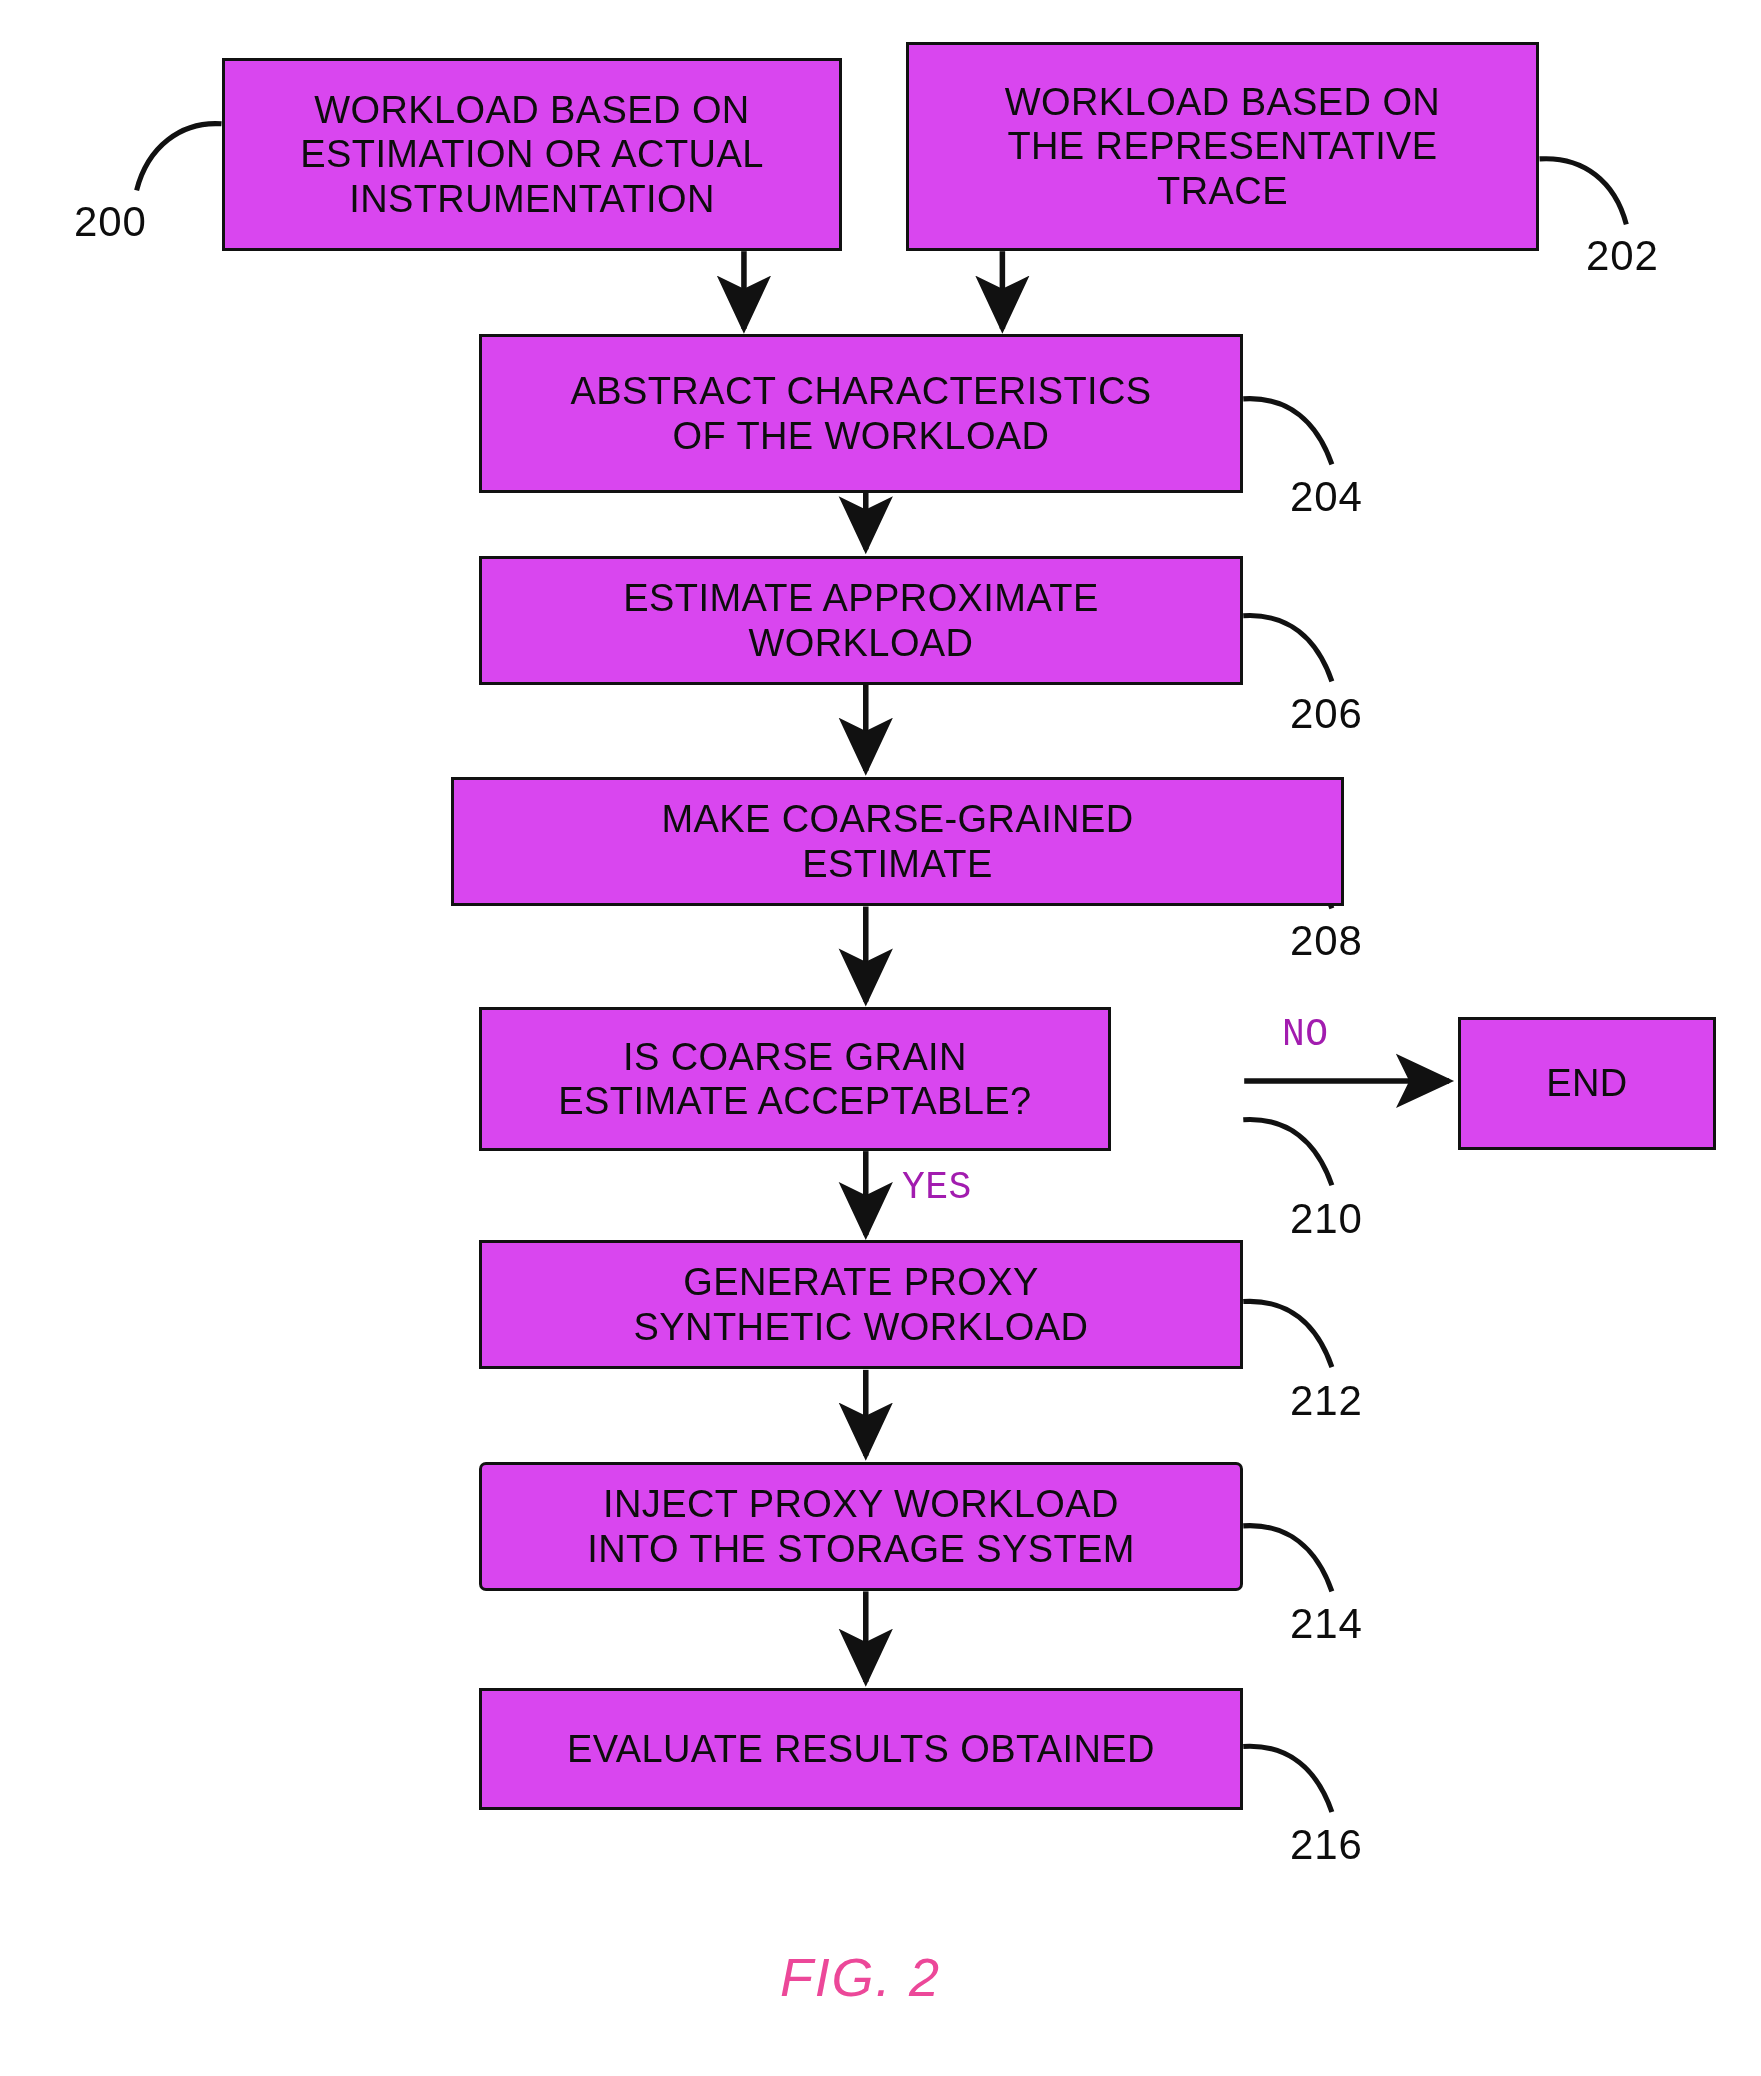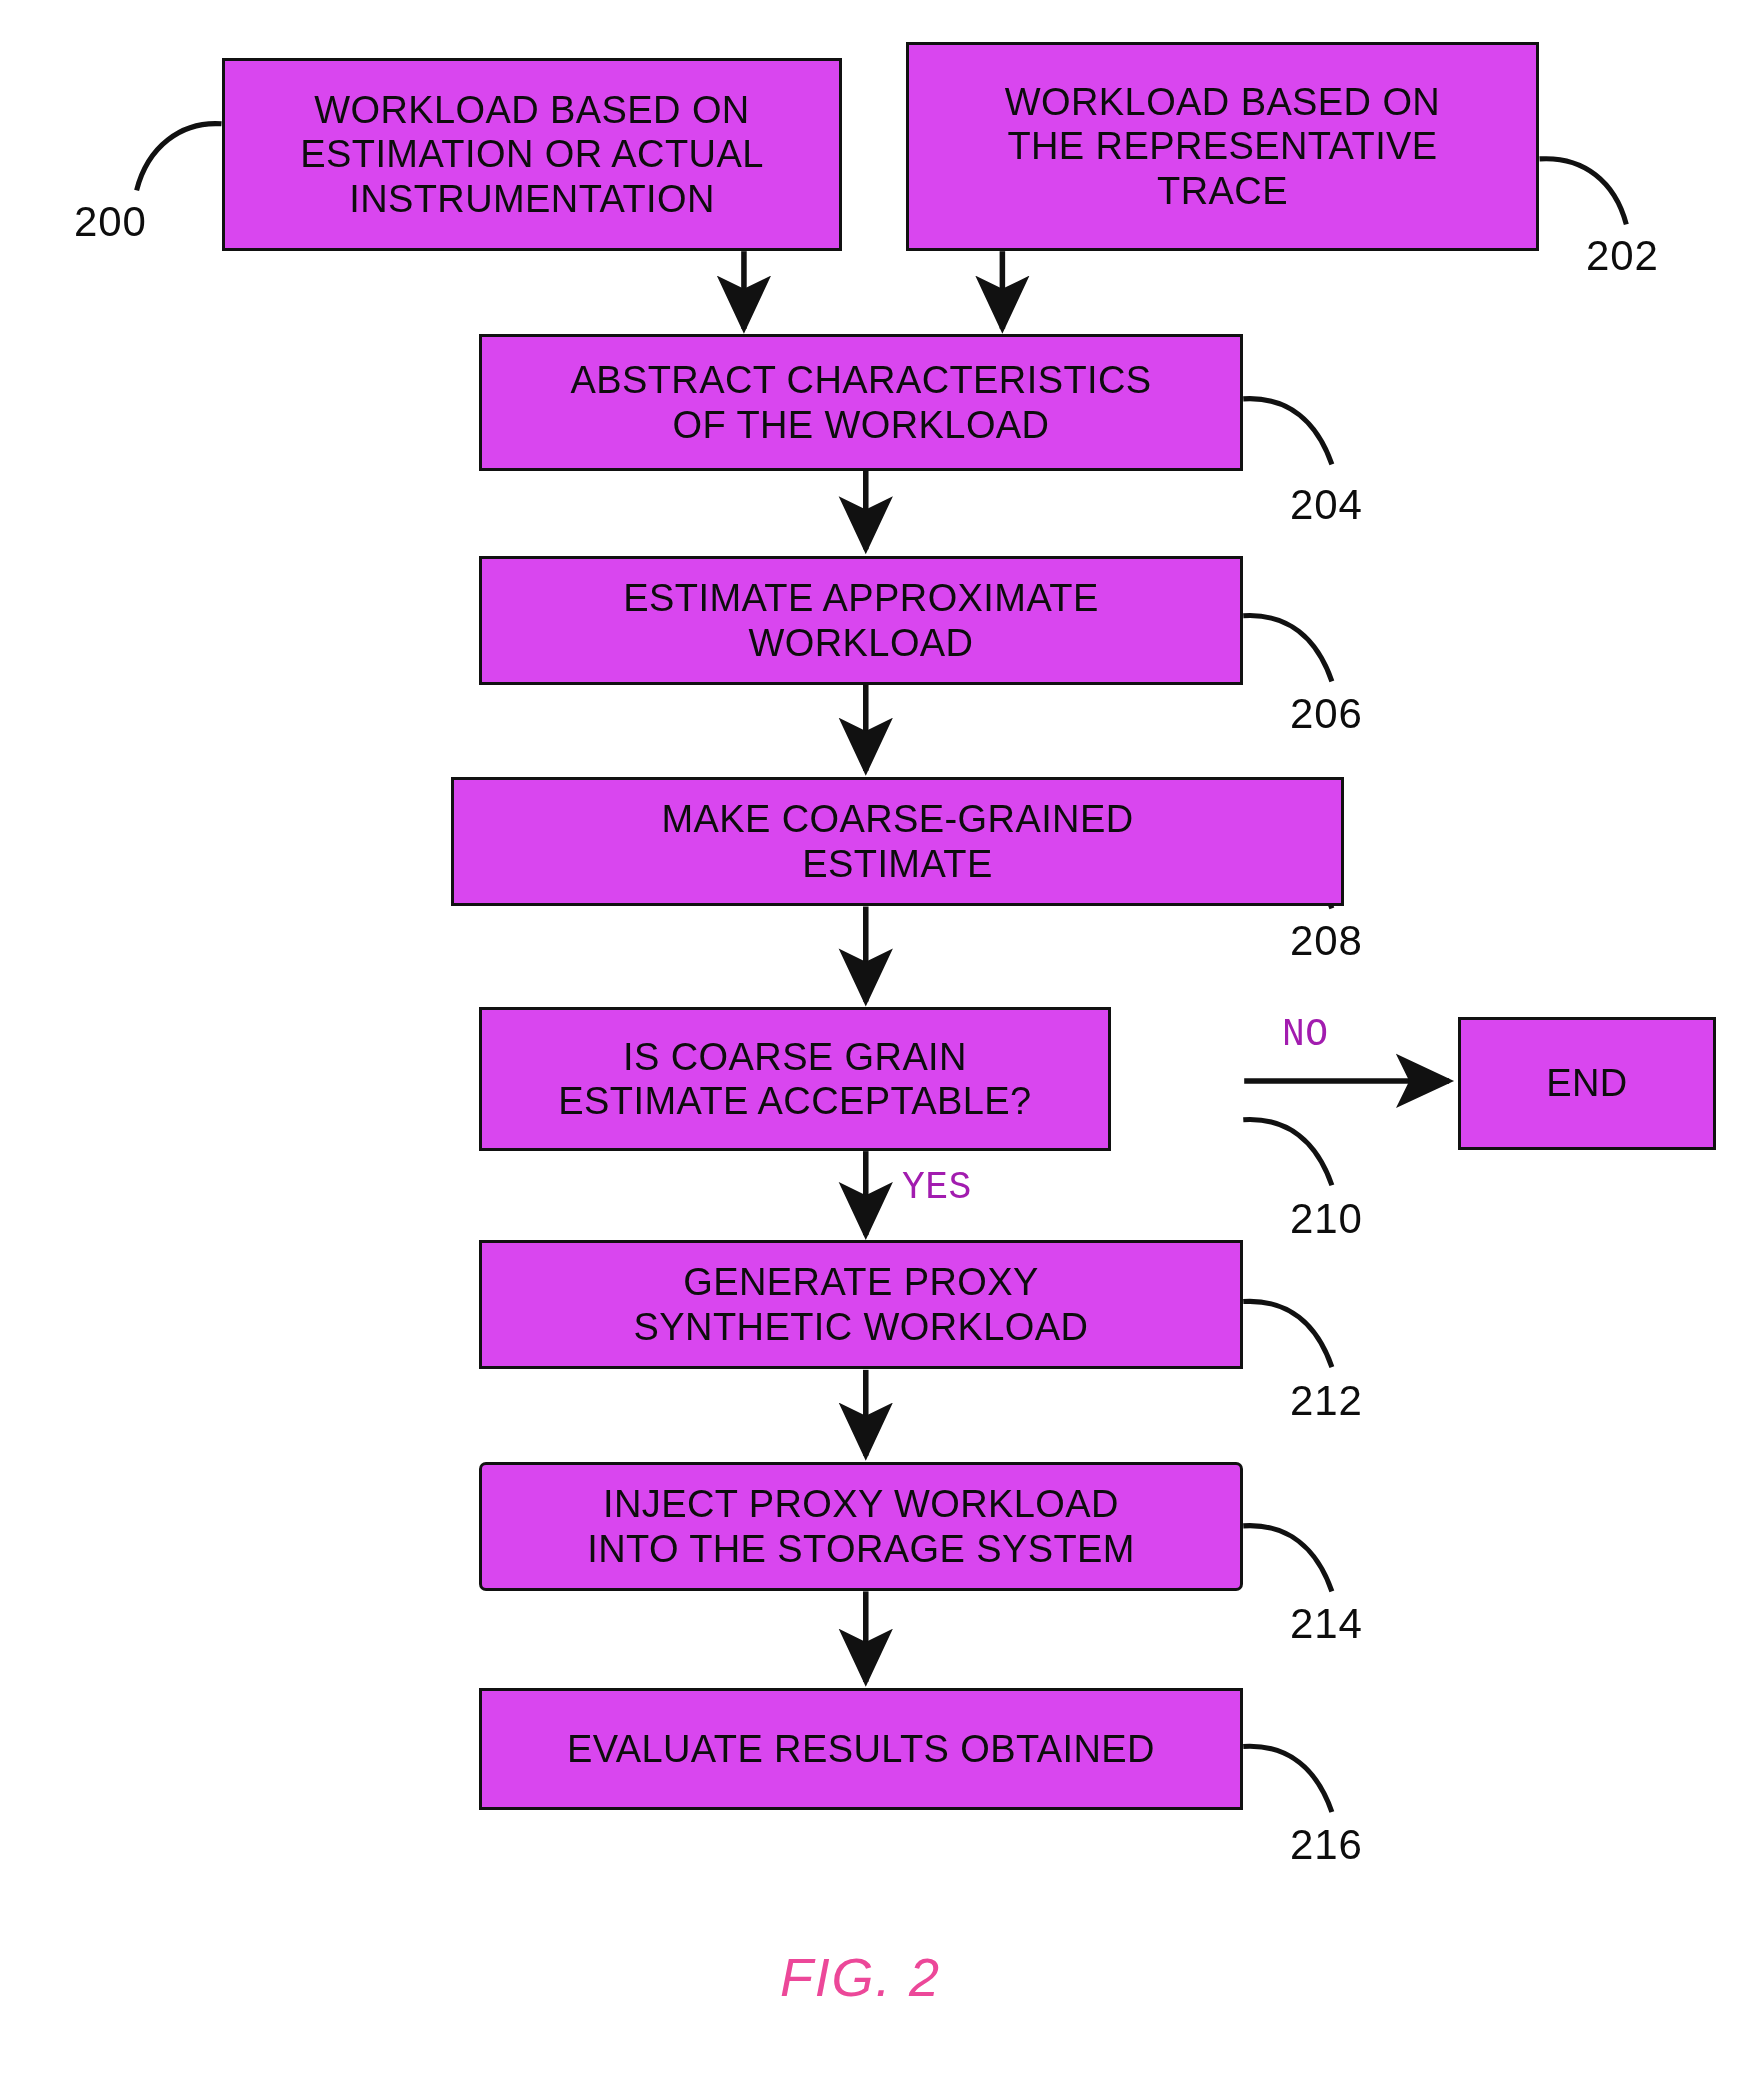--- a/index.html
+++ b/index.html
@@ -121,25 +121,25 @@
   </div>
   <div class="ref-num" style="left:74px; top:198px;">200</div>
 
   <div class="node" style="left:906px; top:42px; width:633px; height:209px;">
     <span class="node-label">WORKLOAD BASED ON
 THE REPRESENTATIVE
 TRACE</span>
   </div>
   <div class="ref-num" style="left:1586px; top:232px;">202</div>
 
-  <div class="node" style="left:479px; top:334px; width:764px; height:137px;">
+  <div class="node" style="left:479px; top:334px; width:764px; height:159px;">
     <span class="node-label">ABSTRACT CHARACTERISTICS
 OF THE WORKLOAD</span>
   </div>
-  <div class="ref-num" style="left:1290px; top:473px;margin-top:8px;">204</div>
+  <div class="ref-num" style="left:1290px; top:473px;">204</div>
 
   <div class="node" style="left:479px; top:556px; width:764px; height:129px;">
     <span class="node-label">ESTIMATE APPROXIMATE
 WORKLOAD</span>
   </div>
   <div class="ref-num" style="left:1290px; top:690px;">206</div>
 
   <div class="node" style="left:451px; top:777px; width:893px; height:129px;">
     <span class="node-label">MAKE COARSE-GRAINED
 ESTIMATE</span>

